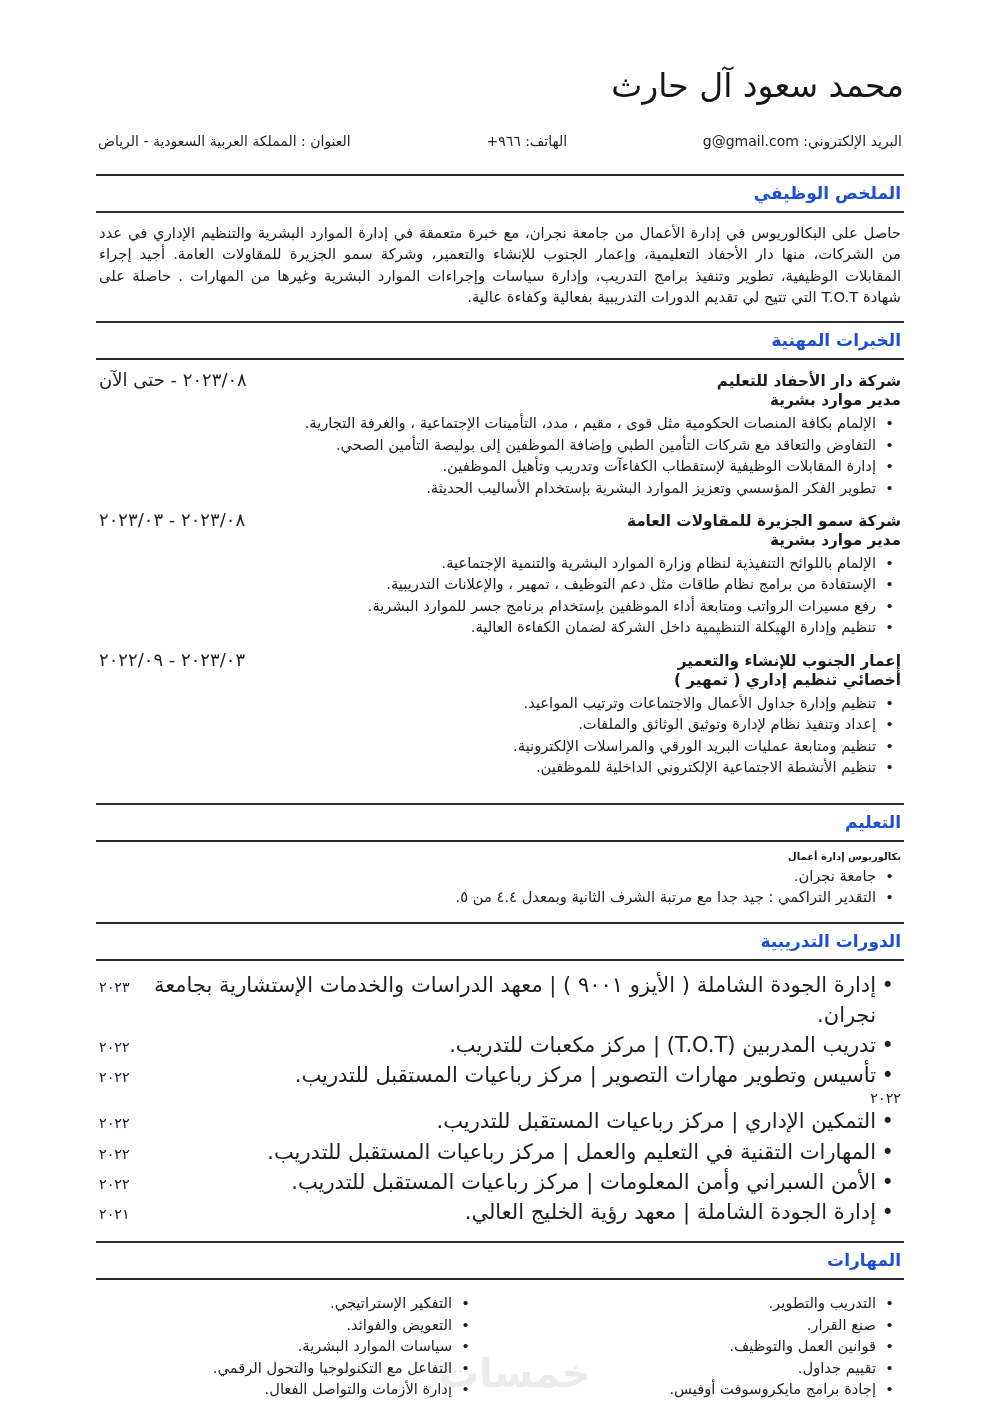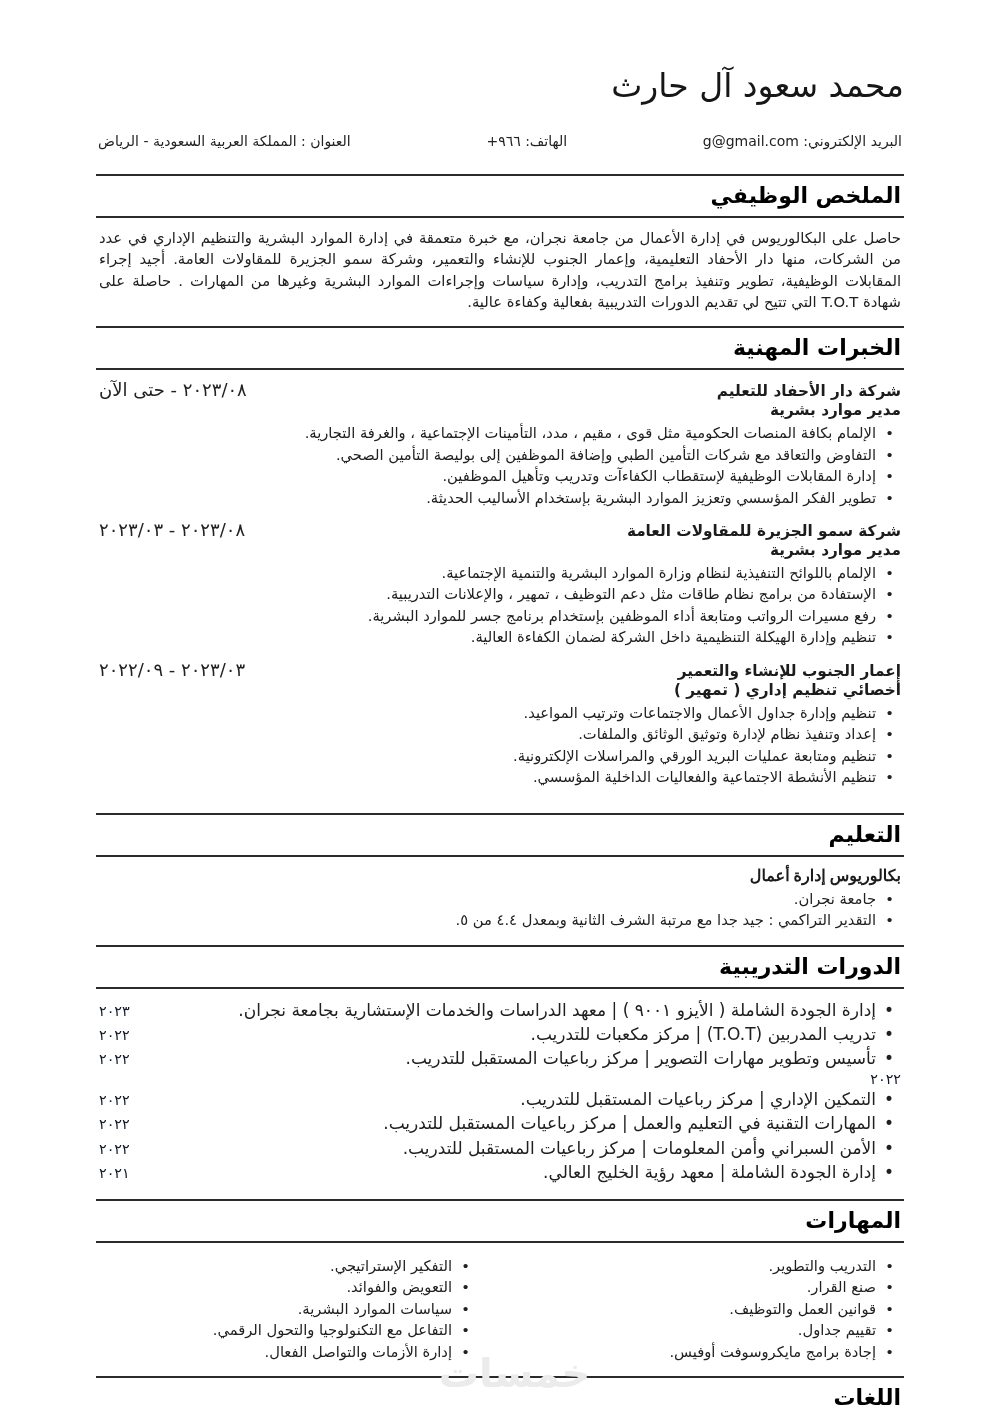--- a/index.html
+++ b/index.html
@@ -25,22 +25,22 @@
   }
   .contact-item{white-space:nowrap;}
   .ltr{direction:ltr;unicode-bidi:isolate;display:inline-block;}
 
   
   .section{margin-top:12px;}
   .section-title{
     margin:0;
     border-top:2px solid #2b2b2b;
     border-bottom:2px solid #2b2b2b;
-    font-size:22px;font-weight:bold;
-    padding:7px 3px 8px 3px;color:#000000;
+    font-size:17px;font-weight:bold;
+    padding:7px 3px 8px 3px;color:#1d4ed8;
   }
   .section-body{padding:9px 3px 2px 3px;}
 
   .summary{
     margin:0;font-size:14.8px;line-height:1.44;text-align:justify;color:#202020;
   }
 
   
   .job{margin-bottom:11px;}
   .job-head{display:flex;justify-content:space-between;align-items:baseline;}
@@ -51,27 +51,27 @@
   ul.bullets{margin:3px 0 0 0;padding:0;list-style:none;}
   ul.bullets li{
     position:relative;padding-right:25px;
     font-size:14.7px;line-height:1.46;color:#202020;
   }
   ul.bullets li::before{
     content:"•";position:absolute;right:7px;top:0;
   }
 
   
-  .degree{font-weight:bold;font-size:16px;margin:0 0 2px 0;font-family:Liberation Serif, serif;}
+  .degree{font-weight:bold;font-size:10px;margin:0 0 2px 0;}
 
   
   .course{display:flex;justify-content:space-between;align-items:baseline;}
   .course-name{
     position:relative;padding-right:25px;
-    font-size:17px;line-height:1.44;color:#202020;
+    font-size:21px;line-height:1.44;color:#202020;
   }
   .course-name::before{content:"•";position:absolute;right:7px;top:0;}
   .course-year{font-size:14.3px;color:#0f172a;}
 
   
   .skills-grid{display:grid;grid-template-columns:1fr 1fr;column-gap:46px;}
 
   
   .watermark{
     position:absolute;left:0;right:0;bottom:18px;
@@ -143,21 +143,21 @@
       <div class="job">
         <div class="job-head">
           <span class="job-company">إعمار الجنوب للإنشاء والتعمير</span>
           <span class="job-date ltr">٢٠٢٣/٠٣ - ٢٠٢٢/٠٩</span>
         </div>
         <div class="job-role">أخصائي تنظيم إداري ( تمهير )</div>
         <ul class="bullets">
           <li>تنظيم وإدارة جداول الأعمال والاجتماعات وترتيب المواعيد.</li>
           <li>إعداد وتنفيذ نظام لإدارة وتوثيق الوثائق والملفات.</li>
           <li>تنظيم ومتابعة عمليات البريد الورقي والمراسلات الإلكترونية.</li>
-          <li>تنظيم الأنشطة الاجتماعية والفعاليات الداخلية المؤسسي.</li>
+          <li>تنظيم الأنشطة الاجتماعية الإلكتروني الداخلية للموظفين.</li>
         </ul>
       </div>
 
     </div>
   </section>
 
   <section class="section">
     <h2 class="section-title">التعليم</h2>
     <div class="section-body">
       <div class="degree">بكالوريوس إدارة أعمال</div>

